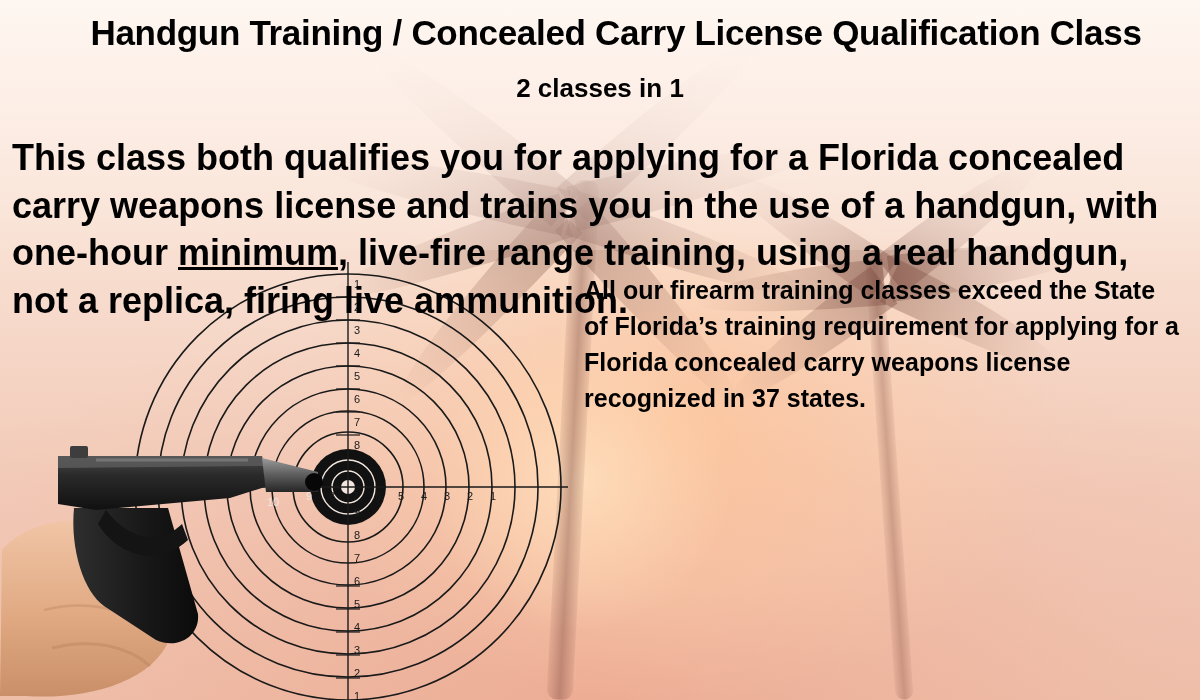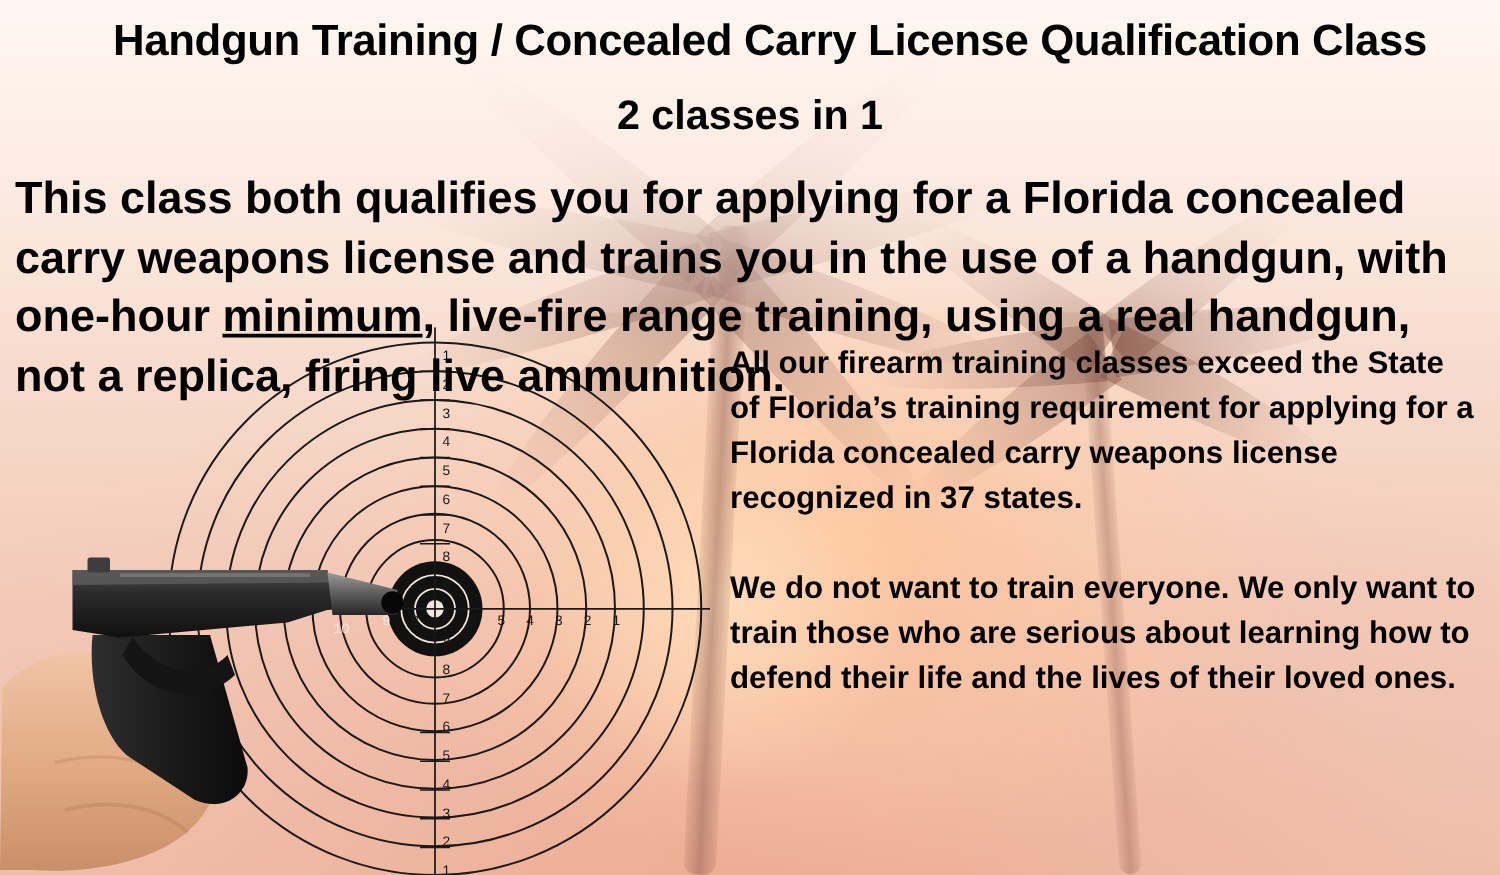--- a/index.html
+++ b/index.html
@@ -78,21 +78,21 @@
     font-size: 35px;
     font-weight: bold;
     letter-spacing: -0.3px;
     line-height: 1.1;
     margin-left: 16px;
   }
   .title-2 {
     position: absolute;
     left: 0; top: 74px; width: 1200px;
     text-align: center;
-    font-size: 33px;
+    font-size: 26px;
     font-weight: bold;
     line-height: 1.1;
   }
   .intro {
     position: absolute;
     left: 12px; top: 134px; width: 1178px;
     font-size: 36px;
     font-weight: bold;
     line-height: 1.32;
   }
@@ -286,17 +286,16 @@
   </div>
 
   <div class="content">
     <div class="title-1">Handgun Training / Concealed Carry License Qualification Class</div>
     <div class="title-2">2 classes in 1</div>
 
     <div class="intro"><span>This class both qualifies you for applying for a Florida concealed carry weapons license and trains you in the use of a handgun, with one-hour </span><u>minimum</u><span>, live-fire range training, using a real handgun, not a replica, firing live ammunition.</span></div>
 
     <div class="right-col">
       <p class="para-a">All our firearm training classes exceed the State of Florida’s training requirement for applying for a Florida concealed carry weapons license recognized in 37 states.</p>
-      <p class="para-b">We do not want to train everyone. We only want to train those who are serious about learning how to defend their life and the lives of their loved ones.</p>
     </div>
   </div>
 
 </div>
 
 </body></html>

